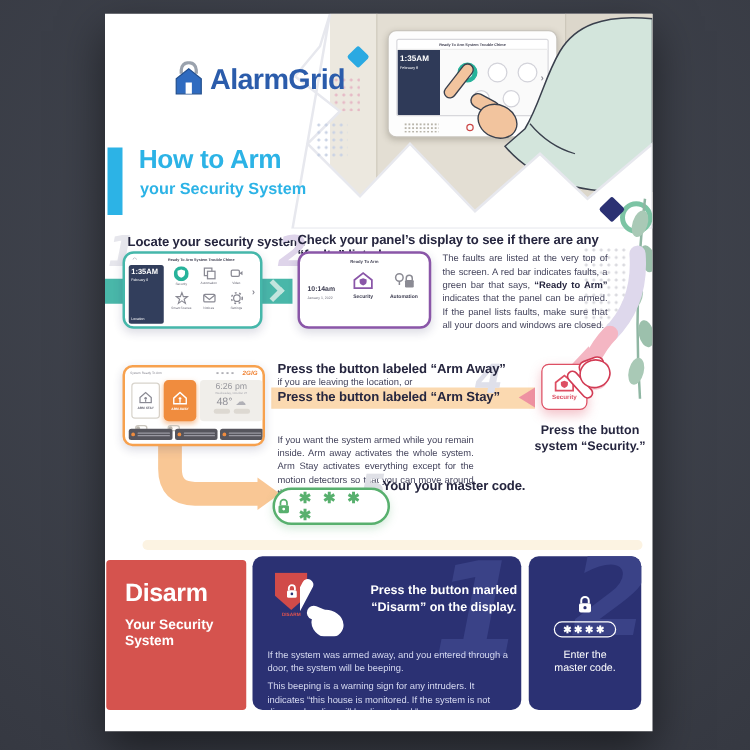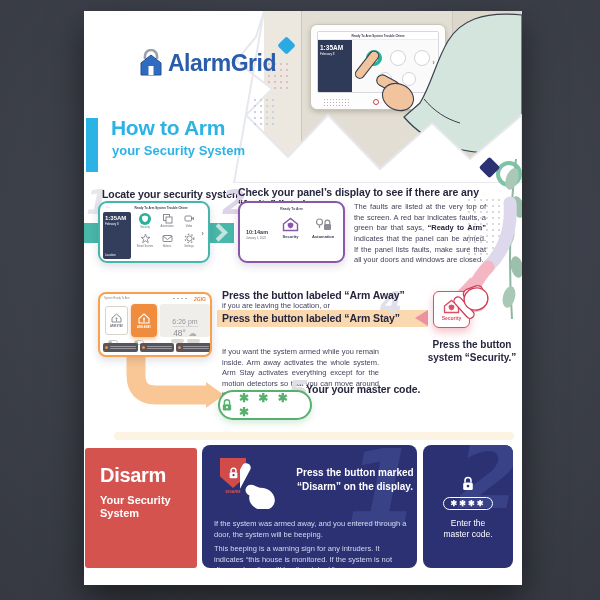--- a/index.html
+++ b/index.html
@@ -81,21 +81,21 @@
   .c4{left:14px;top:281px;width:114px;height:65px;border:2px solid #f7a14e;border-radius:8px;overflow:hidden}
   .c4-status{position:absolute;left:4px;top:2.5px;font-size:2.6px;color:#8a8a94}
   .c4-brand{position:absolute;right:4px;top:1.5px;font-size:5px;font-weight:700;font-style:italic;color:#f08232}
   .c4-icons{position:absolute;right:22px;top:3px;width:16px;height:3px;background-image:radial-gradient(circle,#b0b0b6 .8px,transparent 1px);background-size:4px 3px}
   .btn-stay{position:absolute;left:5px;top:12px;width:23px;height:29px;background:#fff;border:1px solid #d8d4cc;border-radius:3px;
     display:flex;flex-direction:column;align-items:center;justify-content:center;gap:2px}
   .btn-away{position:absolute;left:31px;top:10px;width:26px;height:33px;background:#f08c3e;border-radius:4px;box-shadow:0 2px 4px rgba(240,140,62,.5);
     display:flex;flex-direction:column;align-items:center;justify-content:center;gap:2px}
   .bs-l{font-size:2.6px;font-weight:700;color:#6b6b78}
   .ba-l{font-size:2.6px;font-weight:700;color:#fff}
-  .c4-info{position:absolute;left:60px;top:10px;width:50px;height:33px;background:#f0eeea;border-radius:3px;text-align:center;padding-top:14px}
+  .c4-info{position:absolute;left:60px;top:10px;width:50px;height:33px;background:#f0eeea;border-radius:3px;text-align:center;padding-top:2px}
   .c4-time{font-size:7px;color:#98989e}
   .c4-date{font-size:2.4px;color:#aaaab0}
   .c4-temp{font-size:8.5px;color:#8f8f96}
   .c4-pills{display:flex;gap:3px;justify-content:center;margin-top:1px}
   .c4-pill{width:13px;height:3.5px;background:#ddd9d2;border-radius:2px}
   .tog{position:absolute;top:46px;width:10px;height:4.5px;border:1px solid #c9c5bd;border-radius:3px}
   .tog::after{content:"";position:absolute;top:.2px;width:3.4px;height:3.4px;border-radius:50%;background:#b9b5ad}
   .c4-bot{position:absolute;left:3px;bottom:3px;width:108px;display:flex;gap:2px}
   .c4-b{flex:1;height:9px;background:#56555d;border-radius:2px;display:flex;align-items:center;gap:2px;padding:0 2px}
   .c4-dot{width:3px;height:3px;border-radius:50%;background:#f08c3e;flex:none}

